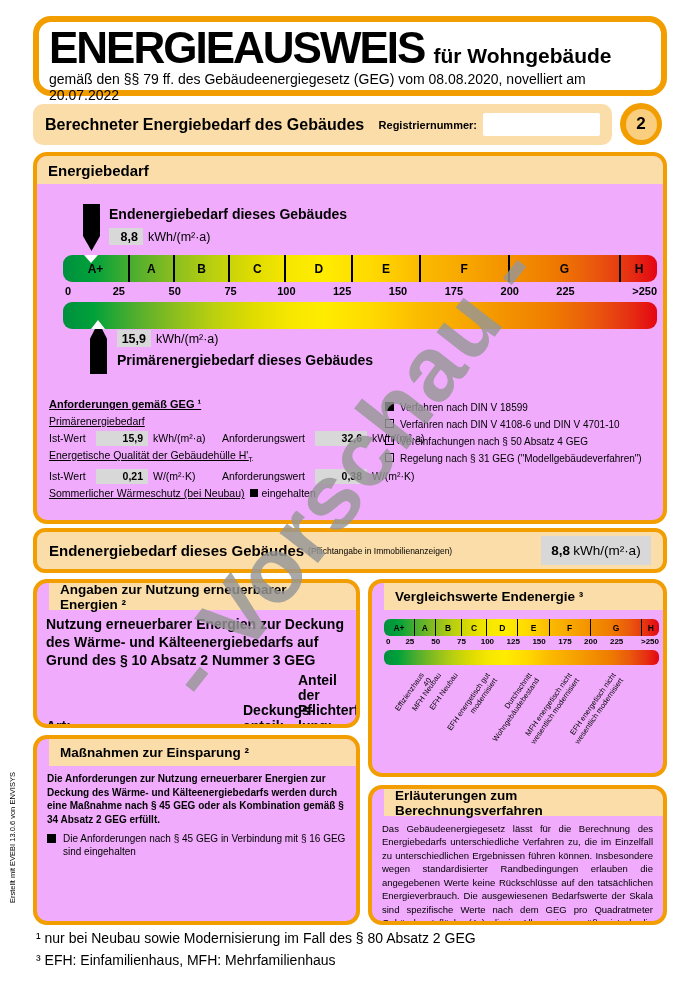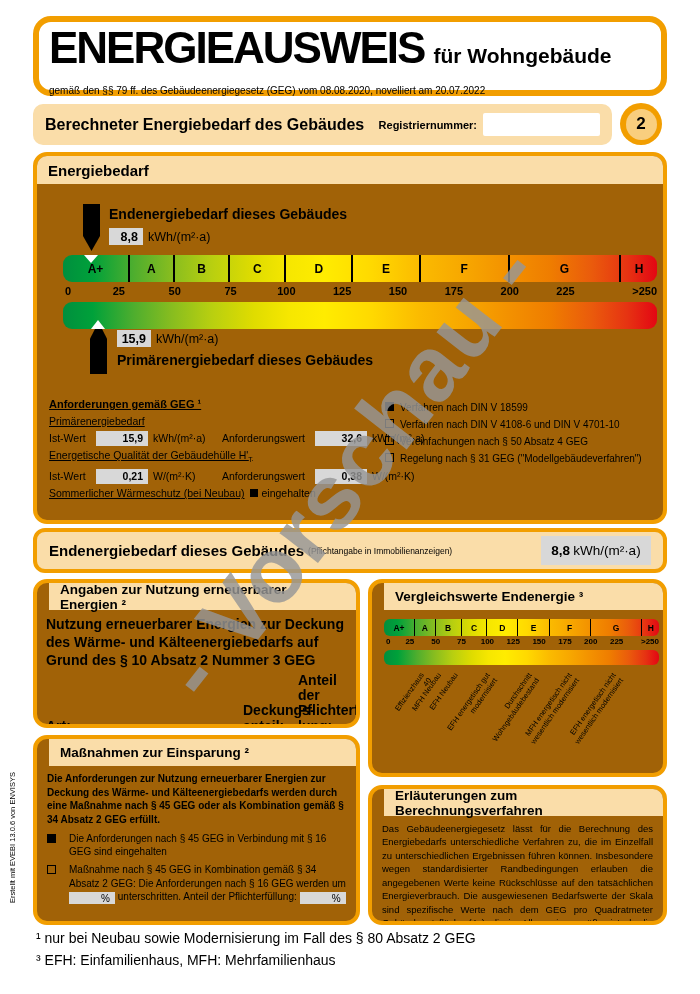--- a/index.html
+++ b/index.html
@@ -10,32 +10,32 @@
   }
   *{margin:0;padding:0;box-sizing:border-box;}
   html,body{background:#fff;}
   .page{position:relative;width:700px;height:994px;background:#fff;font-family:"Liberation Sans",sans-serif;color:#000;overflow:hidden;}
 
   
   .header-box{position:absolute;left:33px;top:16px;width:634px;height:80px;border:6px solid var(--accent);border-radius:18px;background:#fff;padding:3px 10px 0 10px;}
   .title-row{display:flex;align-items:baseline;gap:9px;}
   .main-title{font-size:44px;font-weight:bold;letter-spacing:-2px;line-height:1.05;}
   .title-suffix{font-size:21px;font-weight:bold;}
-  .subtitle{font-size:10px;margin-top:14px;}
+  .subtitle{font-size:14px;margin-top:0px;}
 
   
   .banner{position:absolute;left:33px;top:104px;width:579px;height:41px;background:var(--panel);border-radius:10px;display:flex;align-items:center;padding:0 12px;}
   .banner-title{font-size:16px;font-weight:bold;}
   .reg-label{font-size:11px;font-weight:bold;margin-left:auto;}
   .reg-input{width:117px;height:23px;background:#fff;margin-left:6px;border-radius:2px;}
   .page-circle{position:absolute;left:620px;top:103px;width:42px;height:42px;border-radius:50%;background:var(--accent);display:flex;align-items:center;justify-content:center;}
   .page-circle-inner{width:31px;height:31px;border-radius:50%;background:#F9CE7E;display:flex;align-items:center;justify-content:center;font-weight:bold;font-size:17px;}
 
   
-  .sec-box{position:absolute;border:4px solid var(--accent);border-radius:14px;background:#a16207;overflow:hidden;}
+  .sec-box{position:absolute;border:4px solid var(--accent);border-radius:14px;background:#f0abfc;overflow:hidden;}
   .sec-strip{background:var(--panel);display:flex;align-items:center;padding:0 11px;font-weight:bold;}
 
   
   .eb-box{left:33px;top:152px;width:634px;height:372px;}
   .eb-strip{height:28px;font-size:15px;}
   .eb-body{position:relative;height:336px;font-size:11px;}
   .ghg{position:absolute;top:3px;right:12px;display:flex;align-items:center;gap:7px;font-weight:bold;font-size:11px;}
   .vbox{background:var(--value);display:inline-flex;align-items:center;justify-content:flex-end;padding:0 5px;font-weight:bold;}
   .ghg .vbox{width:40px;height:16px;}
   .arrow-down{position:absolute;left:46px;top:20px;width:17px;height:47px;background:#000;clip-path:polygon(0 0,100% 0,100% 68%,50% 100%,0 68%);}
@@ -127,21 +127,21 @@
   .vlabels span:nth-child(4){right:175px;}
   .vlabels span:nth-child(5){right:133px;}
   .vlabels span:nth-child(6){right:93px;}
   .vlabels span:nth-child(7){right:49px;}
 
   
   .mas-box{left:33px;top:735px;width:327px;height:190px;}
   .mas-body{padding:6px 10px 0 10px;font-size:10px;}
   .mas-intro{font-weight:bold;line-height:1.35;}
   .mas-items{margin-top:6px;}
-  .mas-item{display:flex;gap:13px;line-height:1.32;margin-top:5px;}
+  .mas-item{display:flex;gap:7px;line-height:1.32;margin-top:5px;}
   .pctbox{display:inline-flex;width:46px;height:12px;background:var(--value);align-items:center;justify-content:flex-end;padding-right:5px;vertical-align:-2px;}
 
   
   .erl-box{left:368px;top:785px;width:299px;height:140px;}
   .erl-body{padding:6px 10px;font-size:9.5px;line-height:1.42;text-align:justify;}
 
   
   .footnotes{position:absolute;left:36px;top:928px;font-size:14px;line-height:1.55;}
   .credit{position:absolute;left:8px;top:903px;font-size:7.5px;transform:rotate(-90deg);transform-origin:0 0;white-space:nowrap;}
   .watermark{position:absolute;left:20px;top:140px;width:660px;height:660px;display:flex;align-items:center;justify-content:center;transform:rotate(-52deg);font-size:92px;font-weight:bold;letter-spacing:2px;color:rgba(150,150,150,0.82);z-index:9;pointer-events:none;white-space:nowrap;}
@@ -343,29 +343,20 @@
 
   <div class="sec-box mas-box">
     <div class="sec-strip sm-strip">Maßnahmen zur Einsparung ²</div>
     <div class="mas-body">
       <div class="mas-intro">Die Anforderungen zur Nutzung erneuerbarer Energien zur Deckung des Wärme- und Kälteenergiebedarfs werden durch eine Maßnahme nach § 45 GEG oder als Kombination gemäß § 34 Absatz 2 GEG erfüllt.</div>
       <div class="mas-items">
         <div class="mas-item">
           <span class="cb checked"></span>
           <span>Die Anforderungen nach § 45 GEG in Verbindung mit § 16 GEG sind eingehalten</span>
         </div>
-        <div class="mas-item">
-          <span class="cb unchecked"></span>
-          <span>
-            <span>Maßnahme nach § 45 GEG in Kombination gemäß § 34 Absatz 2 GEG: Die Anforderungen nach § 16 GEG werden um</span>
-            <span class="pctbox">%</span>
-            <span>unterschritten. Anteil der Pflichterfüllung:</span>
-            <span class="pctbox">%</span>
-          </span>
-        </div>
       </div>
     </div>
   </div>
 
   <div class="sec-box erl-box">
     <div class="sec-strip sm-strip">Erläuterungen zum Berechnungsverfahren</div>
     <div class="erl-body">Das Gebäudeenergiegesetz lässt für die Berechnung des Energiebedarfs unterschiedliche Verfahren zu, die im Einzelfall zu unterschiedlichen Ergebnissen führen können. Insbesondere wegen standardisierter Randbedingungen erlauben die angegebenen Werte keine Rückschlüsse auf den tatsächlichen Energieverbrauch. Die ausgewiesenen Bedarfswerte der Skala sind spezifische Werte nach dem GEG pro Quadratmeter Gebäudenutzfläche (Aₙ), die im Allgemeinen größer ist als die Wohnfläche des Gebäudes.</div>
   </div>
 
   <div class="footnotes">

